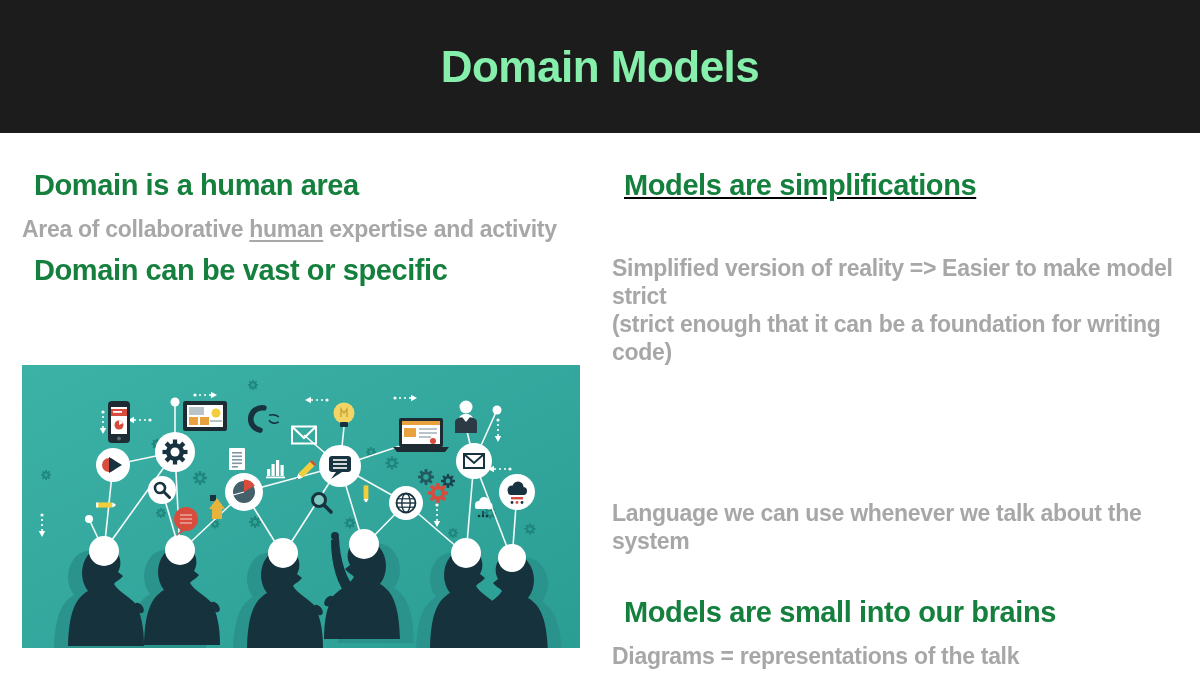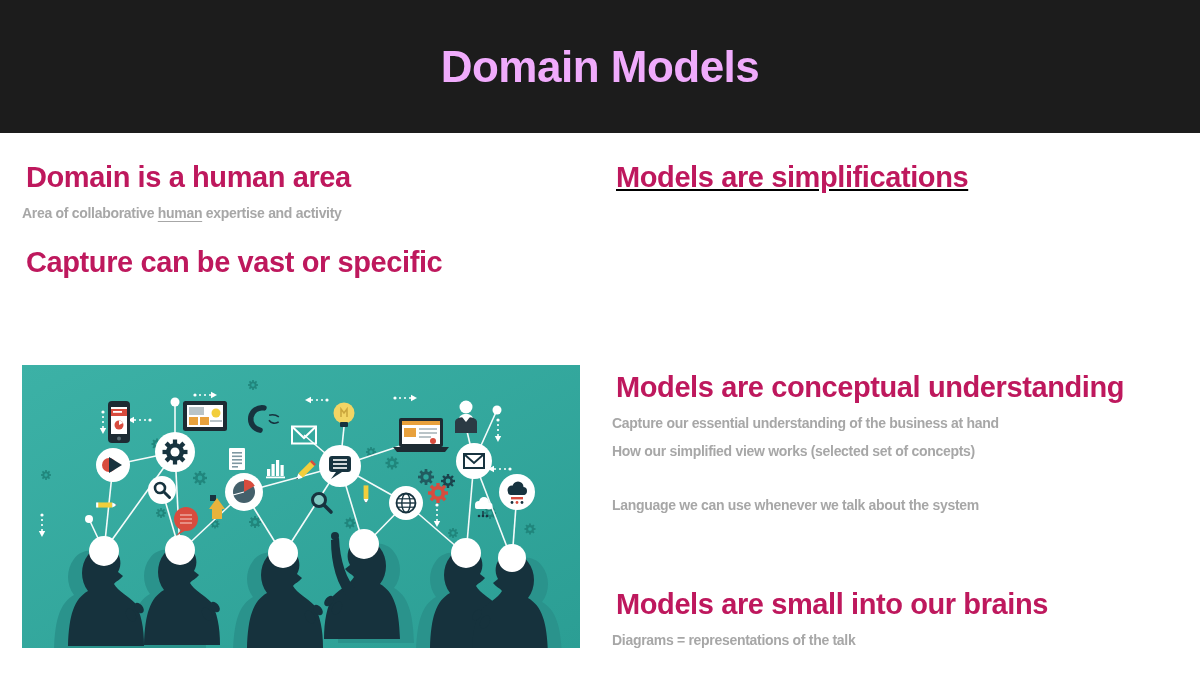--- a/index.html
+++ b/index.html
@@ -6,29 +6,29 @@
   .slide{
     position:relative;width:1200px;height:675px;overflow:hidden;
     background:#ffffff;font-family:"Liberation Sans", sans-serif;
   }
   .header{
     position:absolute;left:0;top:0;width:1200px;height:133px;
     background:#1c1c1c;
   }
   .header h1{
     margin:0;line-height:133px;text-align:center;
-    font-size:44px;font-weight:bold;color:#f0abfc;letter-spacing:-0.5px;
+    font-size:44px;font-weight:bold;color:#86efac;letter-spacing:-0.5px;
   }
   .section{position:absolute;}
   .section h2{
-    margin:4px;font-size:29px;font-weight:bold;color:#be185d;
+    margin:12px;font-size:29px;font-weight:bold;color:#15803d;
     letter-spacing:-0.4px;line-height:36px;
   }
   .section .body{
-    display:block;margin-top:4px;font-size:14px;font-weight:bold;
+    display:block;margin-top:12px;font-size:23px;font-weight:bold;
     color:#a7a7a7;letter-spacing:-0.3px;line-height:28px;white-space:pre-line;
   }
   .u{text-decoration:underline;text-underline-offset:3px;}
   
   .ls1{left:22px;top:155px;width:560px;}
   .ls2{left:22px;top:240px;width:560px;}
   
   .rs1{left:612px;top:155px;width:575px;text-decoration:underline;}
   .rs2{left:612px;top:242px;width:575px;}
   .rs3{left:612px;top:365px;width:580px;}
@@ -46,32 +46,29 @@
   <div class="header">
     <h1>Domain Models</h1>
   </div>
 
   <div class="section ls1">
     <h2>Domain is a human area</h2>
     <span class="body"><span>Area of collaborative </span><span class="u">human</span><span> expertise and activity</span></span>
   </div>
 
   <div class="section ls2">
-    <h2>Capture can be vast or specific</h2>
+    <h2>Domain can be vast or specific</h2>
   </div>
 
   <div class="section rs1">
     <h2>Models are simplifications</h2>
   </div>
   <div class="section rs2">
-  </div>
-  <div class="section rs3">
-    <h2>Models are conceptual understanding</h2>
-    <span class="body">Capture our essential understanding of the business at hand
-How our simplified view works (selected set of concepts)</span>
+    <span class="body">Simplified version of reality =&gt; Easier to make model strict
+(strict enough that it can be a foundation for writing code)</span>
   </div>
   <div class="section rs4">
     <span class="body">Language we can use whenever we talk about the system</span>
   </div>
   <div class="section rs5">
     <h2>Models are small into our brains</h2>
     <span class="body">Diagrams = representations of the talk</span>
   </div>
 
   <svg class="illustration" viewBox="0 0 558 283" aria-hidden="true">

